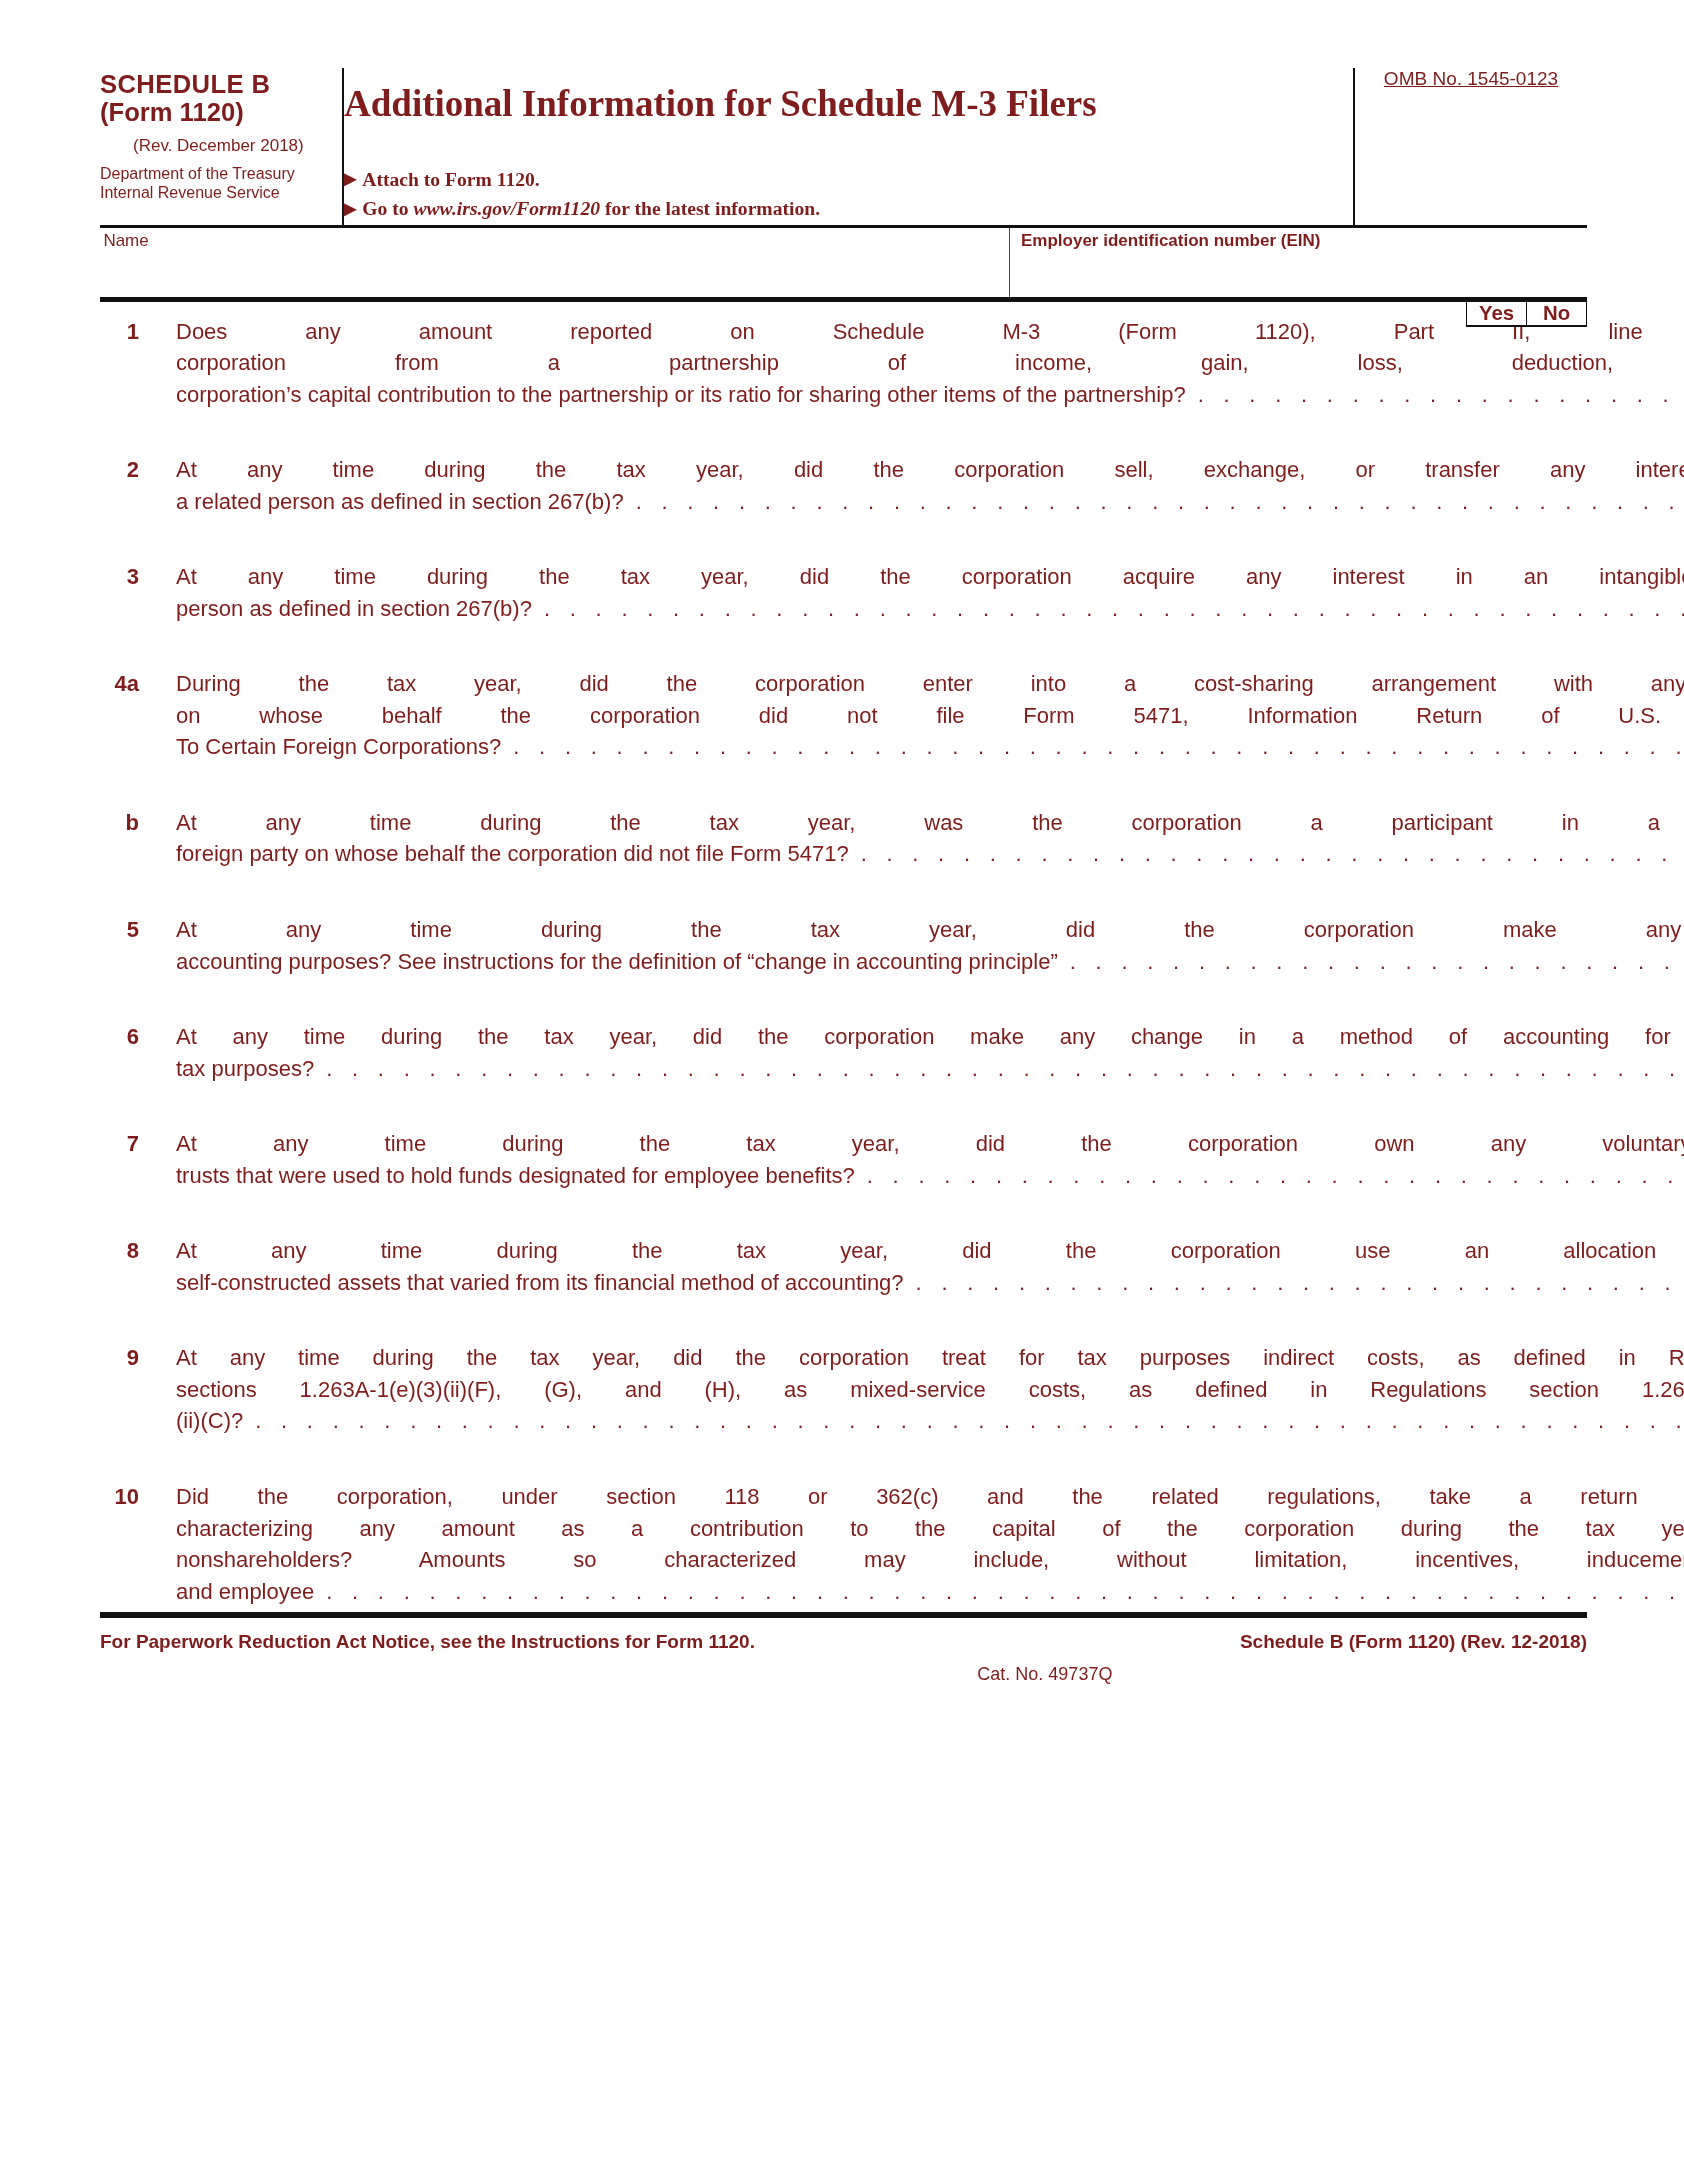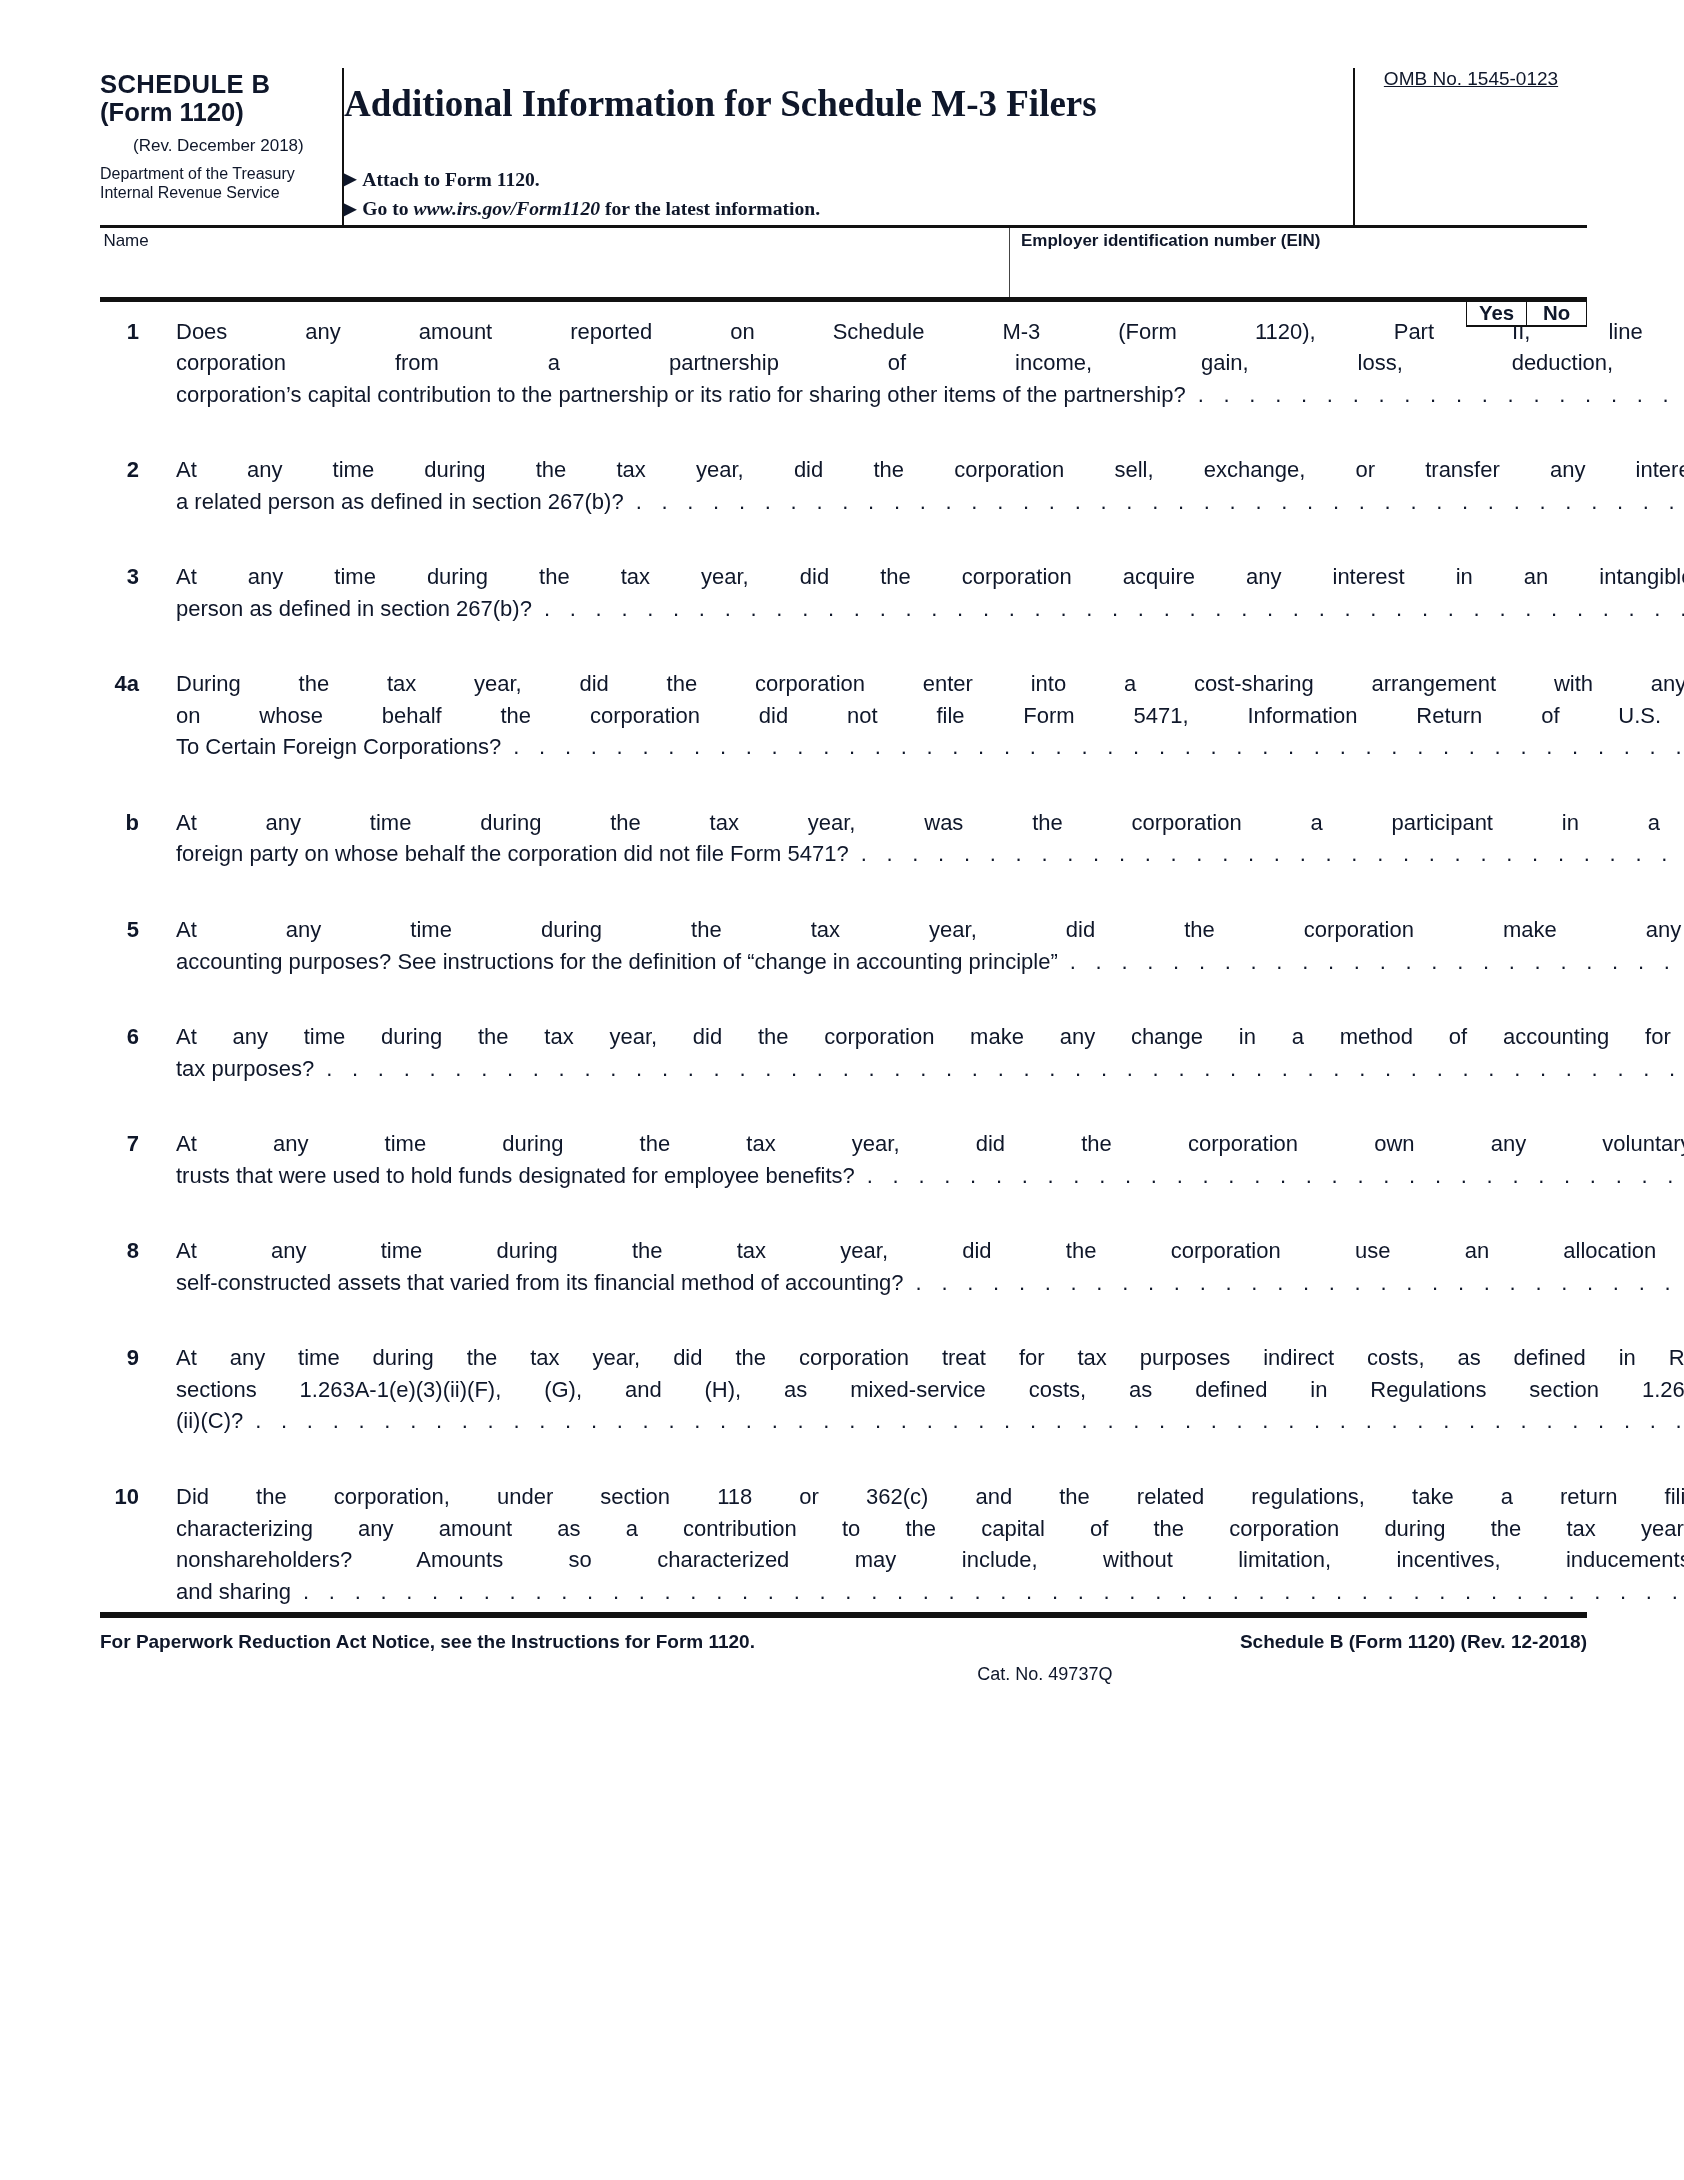--- a/index.html
+++ b/index.html
@@ -2,21 +2,21 @@
 <html style="font-size:13.6px"><head>
 <meta charset="utf-8">
 <style>
   * { margin:0; padding:0; box-sizing:border-box; }
   html,body { background:#ffffff; }
   .page {
     position:relative;
     width:1685px; height:2181px;
     background:#ffffff;
     font-family:"Liberation Sans", sans-serif;
-    color:#0f172a;
+    color:#7f1d1d;
     overflow:hidden;
     padding-left:48px;
   }
   .form-area { position:absolute; left:100px; top:68px; width:1487px; }
 
   
   .header-row { display:flex; height:160px; border-bottom:3.4px solid #111; }
   .h-left  { width:244px; border-right:2.6px solid #111; padding-top:1.7px; }
   .h-center{ width:1011px; border-right:2.6px solid #111; text-align:left; position:relative;font-family:Liberation Serif, serif; }
   .h-right { flex:1; display:flex; align-items:flex-start; justify-content:center;text-decoration:underline; }
@@ -224,21 +224,21 @@
               </div>
             </div>
           </div>
           <div class="qrow row-last">
             <div class="qnum">10</div>
             <div class="qtext">
               <div class="jline">Did the corporation, under section 118 or 362(c) and the related regulations, take a return filing position</div>
               <div class="jline">characterizing any amount as a contribution to the capital of the corporation during the tax year by any</div>
               <div class="jline">nonshareholders? Amounts so characterized may include, without limitation, incentives, inducements, money,</div>
               <div class="lline">
-                <span class="ltext">and sharing</span>
+                <span class="ltext">and employee</span>
                 <span class="leader">. . . . . . . . . . . . . . . . . . . . . . . . . . . . . . . . . . . . . . . . . . . . . . . . . . . . . . . . . . . .</span>
               </div>
             </div>
           </div>
         </div>
     </div>
 
     <div class="bottom-rule"></div>
 
     <div class="footer-row">

